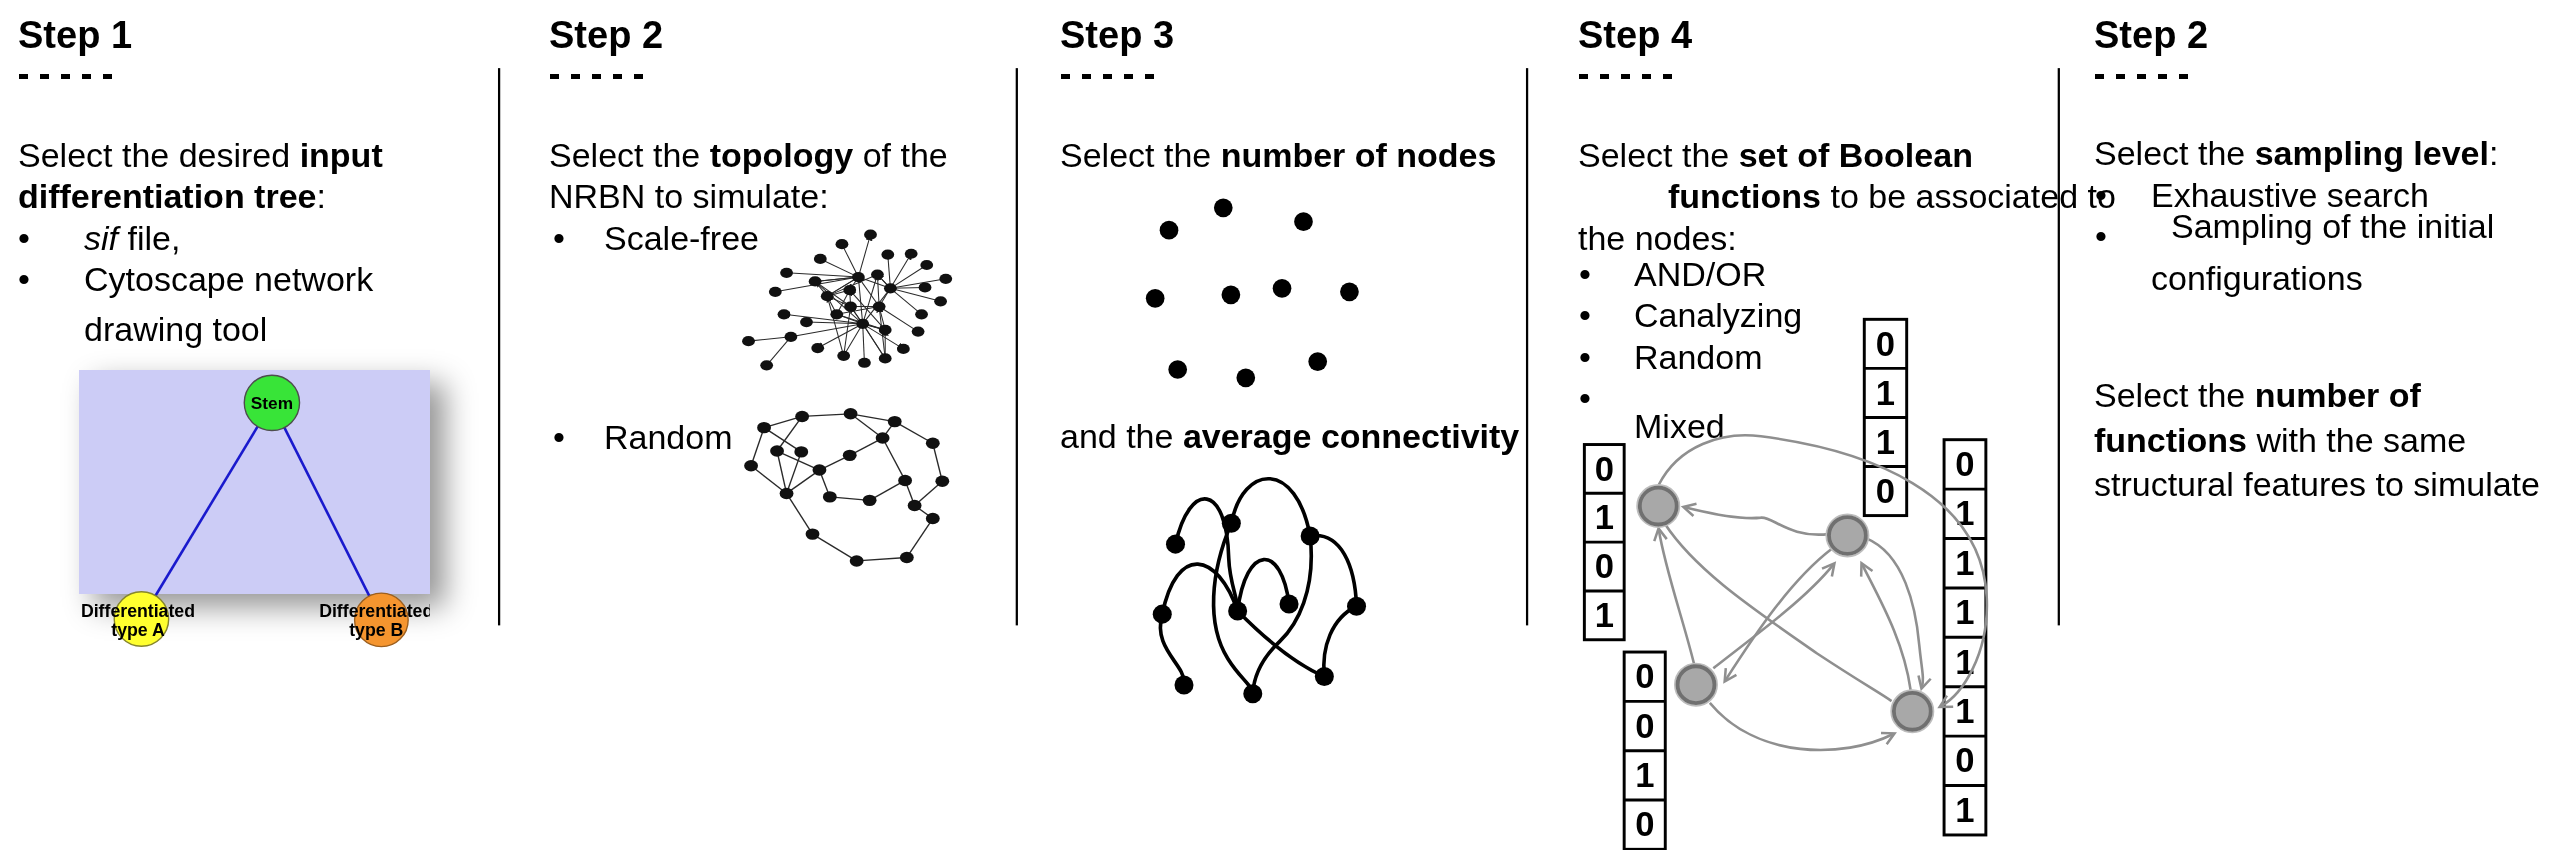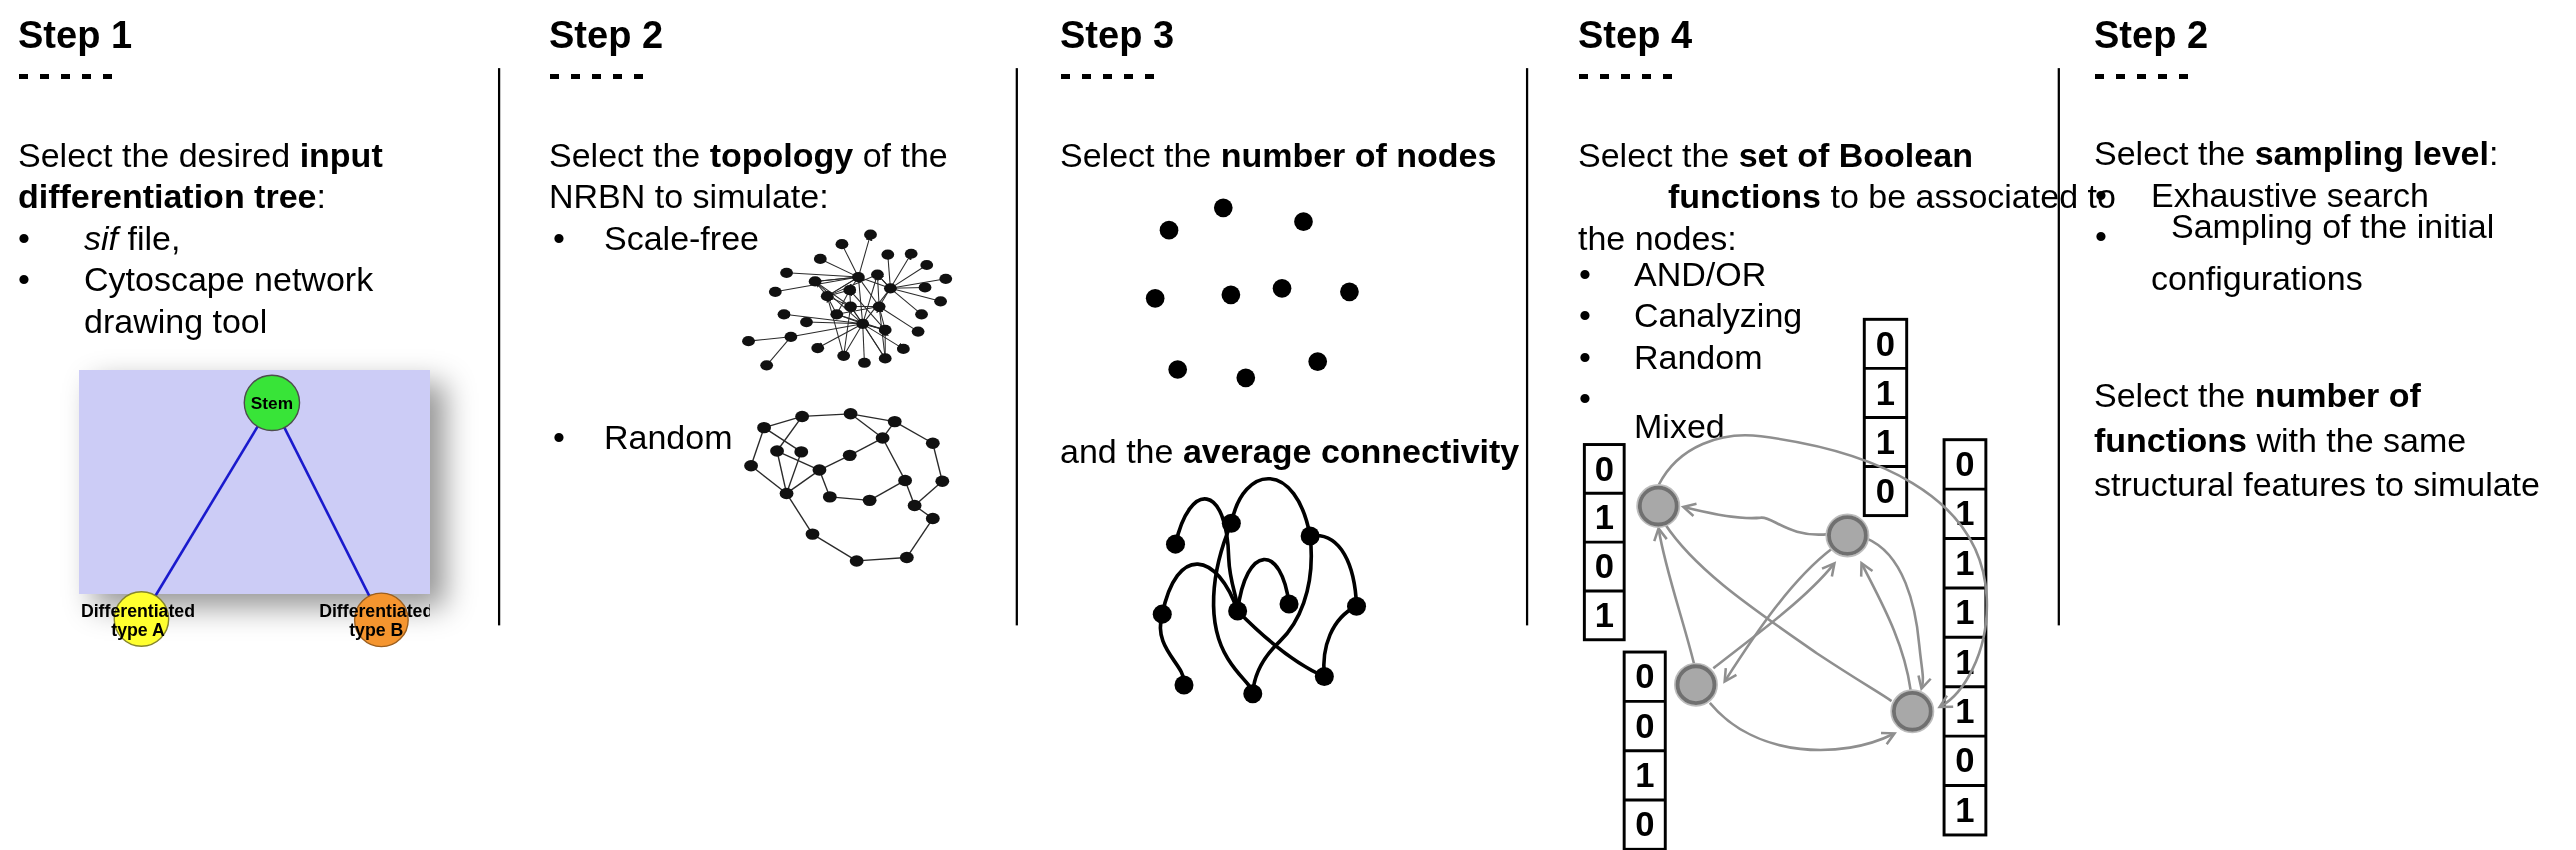--- a/index.html
+++ b/index.html
@@ -18,29 +18,29 @@
 <div class="h" style="left:1578px;top:14px;">Step 4</div>
 <div style="position:absolute;left:1579px;top:74px;width:102px;height:4.8px;background:repeating-linear-gradient(90deg,#000 0px,#000 9px,transparent 9px,transparent 21px);"></div>
 <div class="h" style="left:2094px;top:14px;">Step 2</div>
 <div style="position:absolute;left:2095px;top:74px;width:102px;height:4.8px;background:repeating-linear-gradient(90deg,#000 0px,#000 9px,transparent 9px,transparent 21px);"></div>
 <div class="t" style="left:18px;top:134px;">Select the desired <b>input</b></div>
 <div class="t" style="left:18px;top:175px;"><b>differentiation tree</b>:</div>
 <div class="t" style="left:18px;top:217px;">•</div>
 <div class="t" style="left:84px;top:217px;"><i>sif</i> file,</div>
 <div class="t" style="left:18px;top:258px;">•</div>
 <div class="t" style="left:84px;top:258px;">Cytoscape network</div>
-<div class="t" style="left:84px;top:300px;">drawing tool</div>
+<div class="t" style="left:84px;top:308px;">drawing tool</div>
 <div class="t" style="left:549px;top:134px;">Select the <b>topology</b> of the</div>
 <div class="t" style="left:549px;top:175px;">NRBN to simulate:</div>
 <div class="t" style="left:553px;top:217px;">•</div>
 <div class="t" style="left:604px;top:217px;">Scale-free</div>
 <div class="t" style="left:553px;top:416px;">•</div>
 <div class="t" style="left:604px;top:416px;">Random</div>
 <div class="t" style="left:1060px;top:134px;">Select the <b>number of nodes</b></div>
-<div class="t" style="left:1060px;top:430px;">and the <b>average connectivity</b></div>
+<div class="t" style="left:1060px;top:415px;">and the <b>average connectivity</b></div>
 <div class="t" style="left:1578px;top:134px;">Select the <b>set of Boolean</b></div>
 <div class="t" style="left:1668px;top:175px;"><b>functions</b> to be associated to</div>
 <div class="t" style="left:1578px;top:217px;">the nodes:</div>
 <div class="t" style="left:1579px;top:253px;">•</div>
 <div class="t" style="left:1634px;top:253px;">AND/OR</div>
 <div class="t" style="left:1579px;top:294px;">•</div>
 <div class="t" style="left:1634px;top:294px;">Canalyzing</div>
 <div class="t" style="left:1579px;top:336px;">•</div>
 <div class="t" style="left:1634px;top:336px;">Random</div>
 <div class="t" style="left:1579px;top:377px;">•</div>

